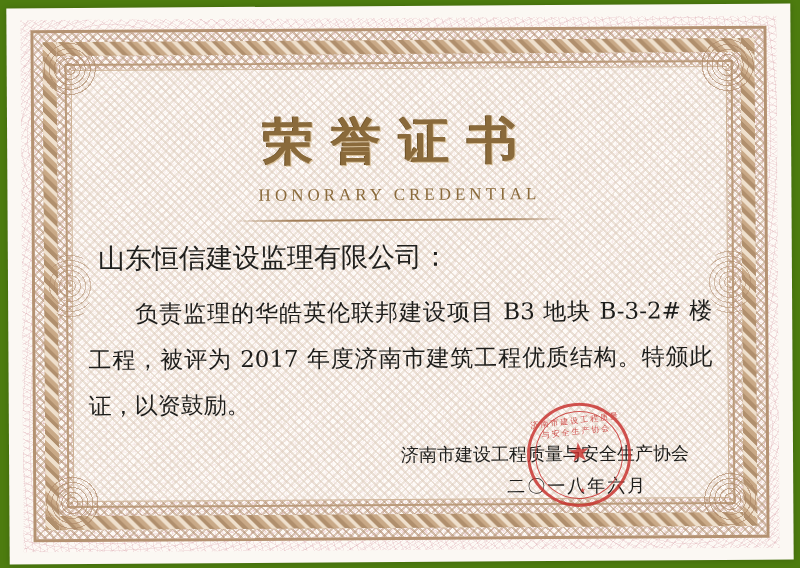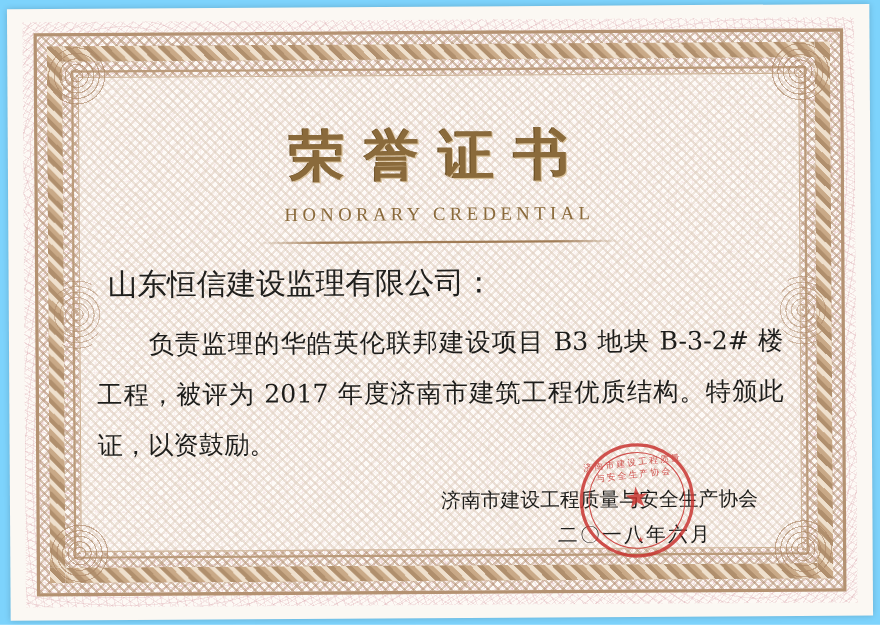--- a/index.html
+++ b/index.html
@@ -12,21 +12,21 @@
     height: 568px;
     overflow: hidden;
     font-family: "Liberation Serif", serif;
   }
 
   
   .photo {
     position: relative;
     width: 800px;
     height: 568px;
-    background: #7dd3fc;
+    background: #4d7c0f;
     overflow: hidden;
   }
 
   
   .page {
     position: absolute;
     left: 8px;
     top: 6px;
     width: 784px;
     height: 556px;

